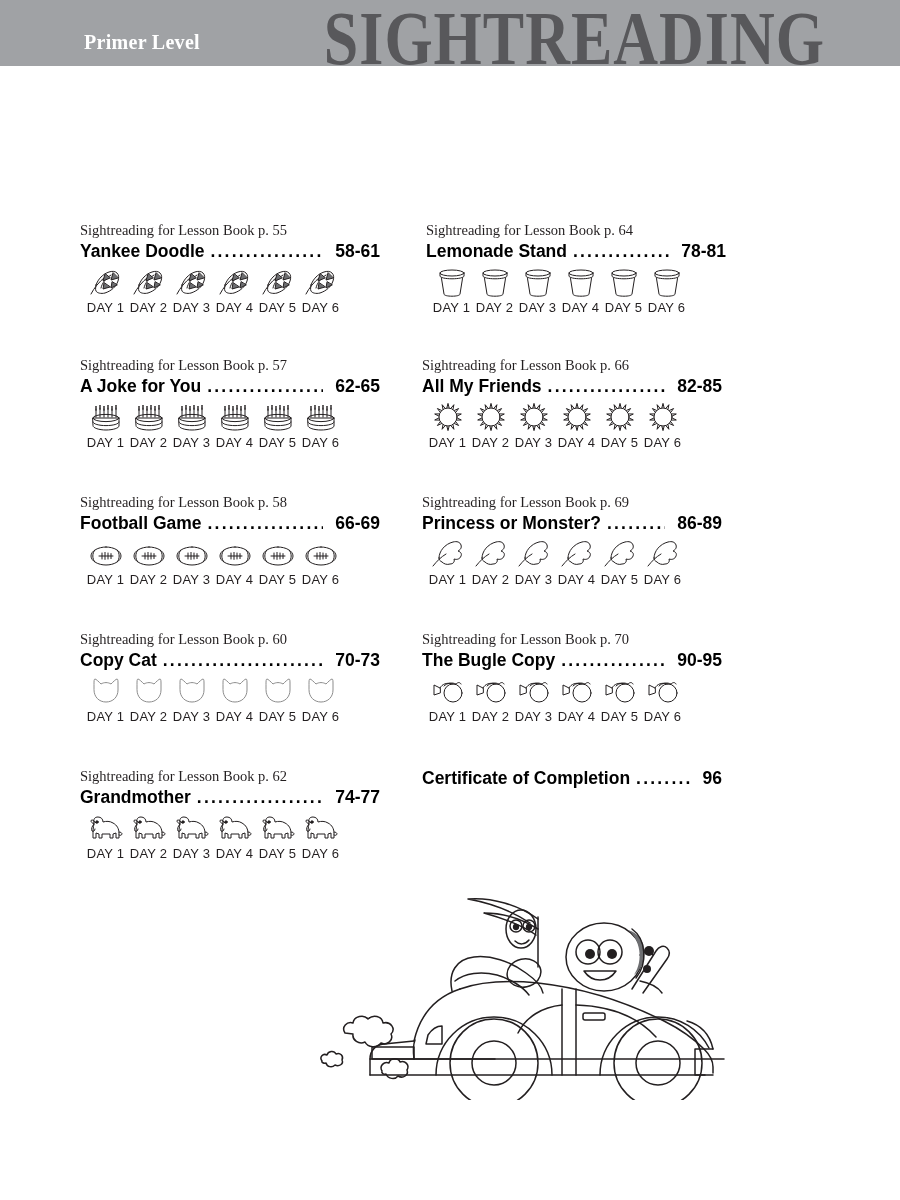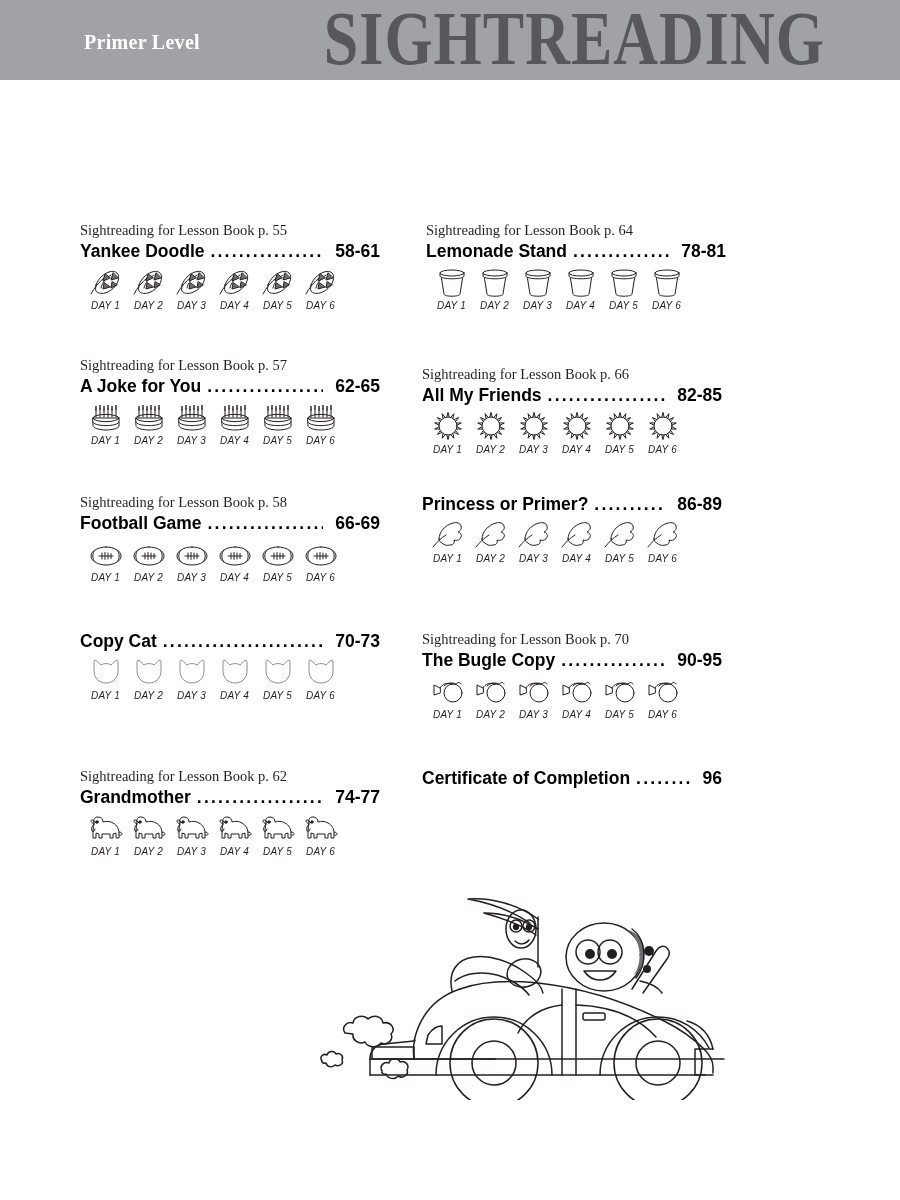--- a/index.html
+++ b/index.html
@@ -15,21 +15,21 @@
     font-family: "Liberation Sans", sans-serif;
     overflow: hidden;
   }
 
   
   #header-band {
     position: absolute;
     left: 0;
     top: 0;
     width: 900px;
-    height: 80px;
+    height: 66px;
     background: #a0a2a5;
     overflow: hidden;
   }
   #level-label {
     position: absolute;
     left: 84px;
     top: 31px;
     font-family: "Liberation Serif", serif;
     font-weight: bold;
     font-size: 20px;
@@ -114,26 +114,25 @@
     flex-direction: column;
     align-items: center;
   }
   .day-icon {
     height: 30px;
     display: flex;
     align-items: flex-end;
     justify-content: center;
   }
   .day-label {
-    font-size: 10px;
+    font-size: 13px;
     color: #231f20;
     letter-spacing: 0.2px;
     margin-top: 3px;
     white-space: nowrap;
-    font-style: italic;
   }
 
   
   #illustration {
     position: absolute;
     left: 310px;
     top: 885px;
     width: 520px;
     height: 215px;
   }
@@ -394,20 +393,21 @@
                 <path d="M6 11c-3 3-3 9 0 12M28 11c3 3 3 9 0 12"></path>
                 <path d="M10 17h14"></path>
                 <path d="M13 14v6M16 13.4v7M19 14v6M22 14.6v5"></path>
               </svg>
             </div>
             <div class="day-label">DAY 6</div>
           </div>
         </div>
       </div>
       <div class="entry" style="position: absolute; top: 409px; left: 0px; width: 300px;">
+        <div class="entry-subtitle">Sightreading for Lesson Book p. 60</div>
         <div class="entry-titleline">
           <span class="entry-title">Copy Cat</span>
           <span class="leader">..............................................................</span>
           <span class="entry-pages">70-73</span>
         </div>
         <div class="day-row">
           <div class="day-cell">
             <div class="day-icon">
               <svg viewBox="0 0 34 30" width="34" height="30" fill="none" stroke="#231f20" stroke-width="1" stroke-linejoin="round" stroke-linecap="round">
                 <path d="M5 8c0-3 0-5 1-5 1 0 4 3 6 5 1.6-1 3.2-1.4 5-1.4S20.4 7 22 8c2-2 5-5 6-5 1 0 1 2 1 5v6c0 7-5 12-12 12S5 21 5 14z" stroke="#8c8c8c"></path>
@@ -604,21 +604,21 @@
               <svg viewBox="0 0 34 30" width="34" height="30" fill="none" stroke="#231f20" stroke-width="1" stroke-linejoin="round" stroke-linecap="round">
                 <ellipse cx="17" cy="6" rx="12" ry="3"></ellipse>
                 <path d="M5 6v3c0 1.6 5.4 2.8 12 2.8S29 10.6 29 9V6"></path>
                 <path d="M6.5 11.5L9 27c0 1.4 3.6 2.2 8 2.2s8-0.8 8-2.2l2.5-15.5"></path>
               </svg>
             </div>
             <div class="day-label">DAY 6</div>
           </div>
         </div>
       </div>
-      <div class="entry" style="position: absolute; top: 144px; left: 0px; width: 300px;">
+      <div class="entry" style="position: absolute; top: 135px; left: 0px; width: 300px;">
         <div class="entry-subtitle">Sightreading for Lesson Book p. 66</div>
         <div class="entry-titleline">
           <span class="entry-title">All My Friends</span>
           <span class="leader">..............................................................</span>
           <span class="entry-pages">82-85</span>
         </div>
         <div class="day-row">
           <div class="day-cell">
             <div class="day-icon">
               <svg viewBox="0 0 34 30" width="34" height="30" fill="none" stroke="#231f20" stroke-width="1" stroke-linejoin="round" stroke-linecap="round">
@@ -747,22 +747,23 @@
                 <path d="M7.8 14.0L3.7 12.0L8.2 11.9"></path>
                 <path d="M9.1 10.1L6.4 6.5L10.5 8.4"></path>
                 <path d="M12.0 7.2L11.1 2.7L14.0 6.2"></path>
               </svg>
             </div>
             <div class="day-label">DAY 6</div>
           </div>
         </div>
       </div>
       <div class="entry" style="position: absolute; top: 272px; left: 0px; width: 300px;">
+        <div class="entry-subtitle">Sightreading for Lesson Book p. 69</div>
         <div class="entry-titleline">
-          <span class="entry-title">Princess or Primer?</span>
+          <span class="entry-title">Princess or Monster?</span>
           <span class="leader">..............................................................</span>
           <span class="entry-pages">86-89</span>
         </div>
         <div class="day-row">
           <div class="day-cell">
             <div class="day-icon">
               <svg viewBox="0 0 34 30" width="34" height="30" fill="none" stroke="#231f20" stroke-width="1" stroke-linejoin="round" stroke-linecap="round">
                 <path d="M2 27c4-5 8-9 13-12"></path>
                 <path d="M8 19c0-7 6-14 14-16 4-1 7 0 8 3 1 3-1 5-3 6 3 1 4 3 3 5-1 3-4 4-7 3 1 3-1 5-4 5-3 1-6 0-8-2-2-1-3-2-3-4z"></path>
               </svg>

